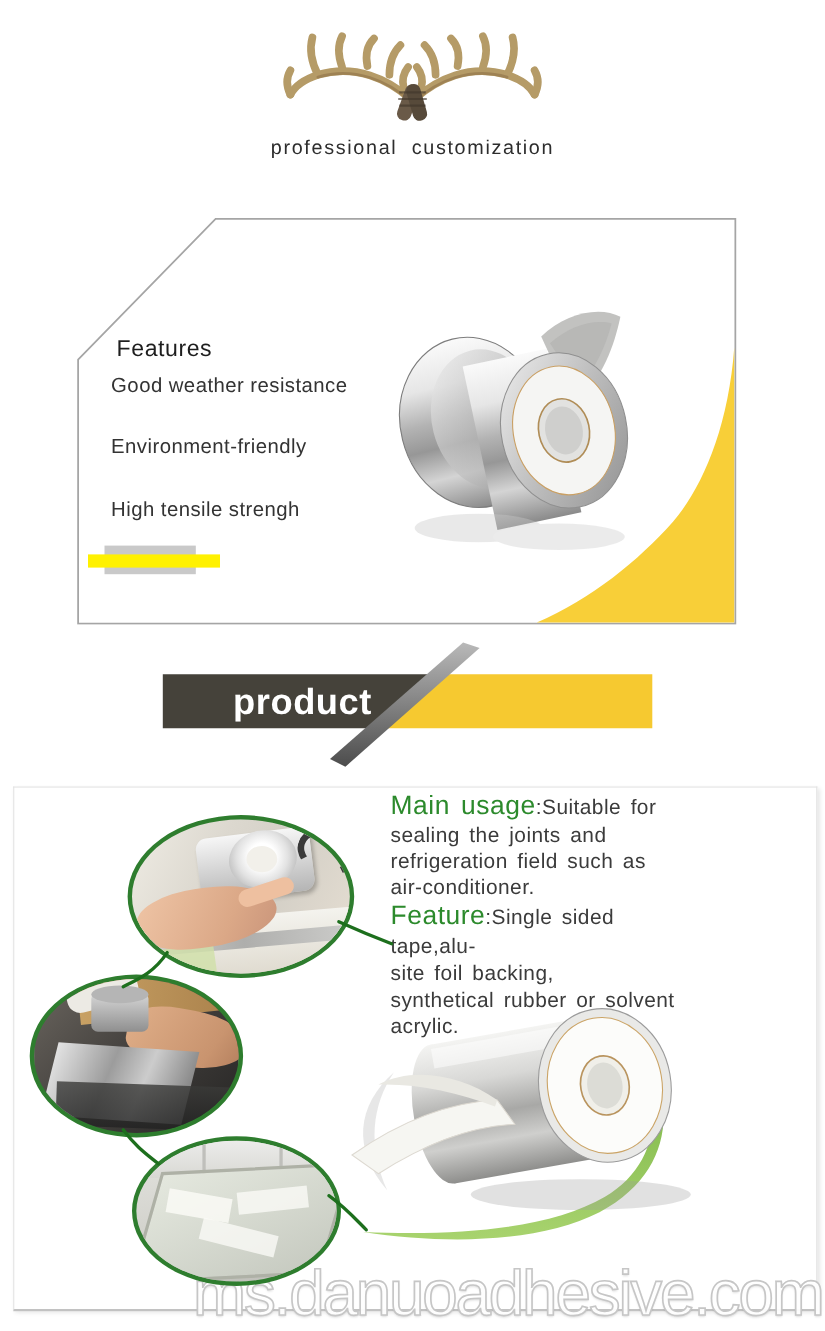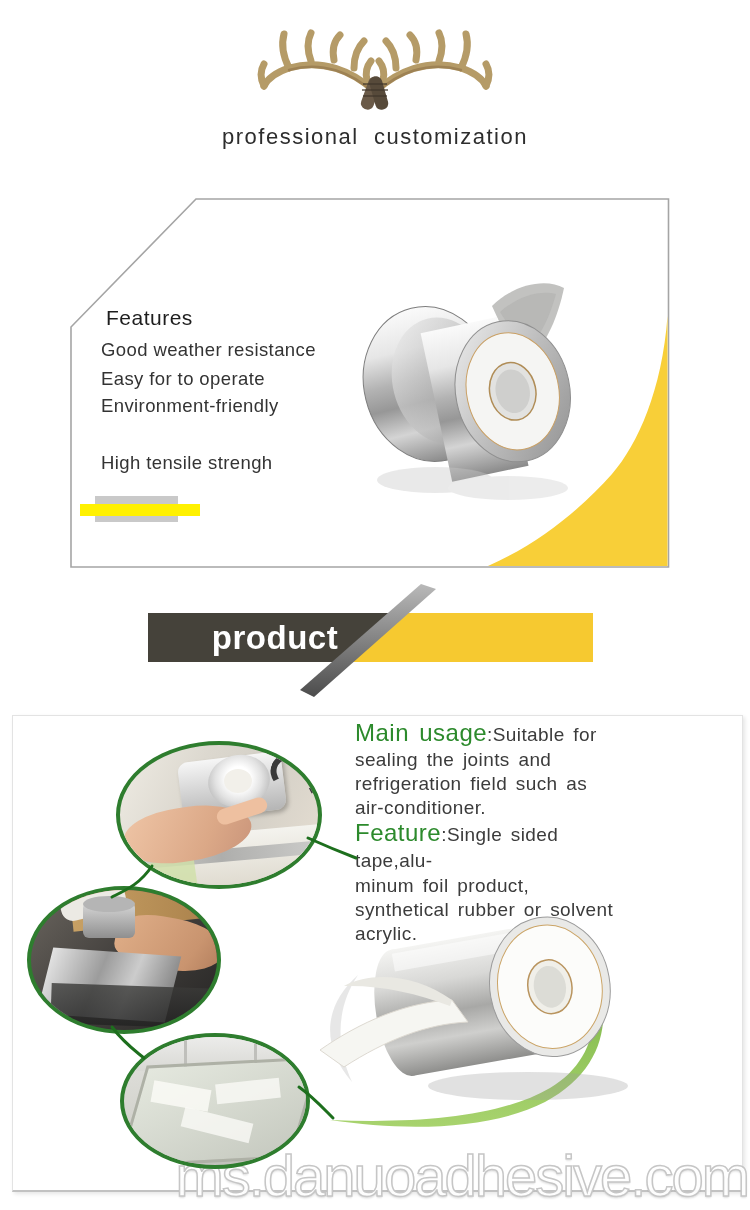--- a/index.html
+++ b/index.html
@@ -1,20 +1,20 @@
 <!DOCTYPE html>
 <html style="--accent-yellow: #f8cf38; --banner-yellow: #f6c930; --banner-dark: #45423a; --highlight-yellow: #fff100; --green-heading: #2c8a2c; --circle-green: #2e7d2e; --connector-green: #1d6f1d; --swoosh-green: #8cc455;"><head>
 <meta charset="utf-8">
 <style>
   html,body{margin:0;padding:0;background:#ffffff;}
   .page{position:relative;width:750px;height:1210px;background:#fff;overflow:hidden;
         font-family:"Liberation Sans","DejaVu Sans",sans-serif;}
   .abs{position:absolute;}
   
-  .slogan{left:0;top:124px;width:750px;text-align:center;font-size:22px;color:#2d2d2d;
+  .slogan{left:0;top:124px;width:750px;text-align:center;font-size:18px;color:#2d2d2d;
           letter-spacing:1.5px;white-space:pre;}
   
   .features-title{left:106px;top:306px;font-size:21px;color:#1e1e1e;letter-spacing:.5px;text-align:center;}
   .feature-item{left:101px;width:300px;height:29px;font-size:18.5px;color:#333;letter-spacing:.4px;}
   .graybar{left:95px;top:496px;width:83px;height:26px;background:#c9c9c9;}
   .yellowbar{left:80px;top:504px;width:120px;height:12px;background:var(--highlight-yellow,#fff100);}
   
   .banner-word{top:613px;height:49px;display:flex;align-items:center;justify-content:center;
                color:#fff;font-size:33px;font-weight:600;letter-spacing:.5px;}
   .banner-left{left:165px;width:220px;}
@@ -76,21 +76,20 @@
   </svg>
   <div class="abs slogan">professional  customization</div>
 
   <svg class="abs" style="left:70px;top:198px;" width="600" height="370" viewBox="0 0 600 370">
     <path d="M126,1 L598.5,1 L598.5,369 L1,369 L1,129 Z" fill="#ffffff" stroke="#a5a5a5" stroke-width="1.6"></path>
     <path d="M597.5,118 C592,192 568,246 542,276 C510,312 468,346 418,368 L597.5,368 Z" style="fill:var(--accent-yellow,#f8cf38)"></path>
   </svg>
 
   <div class="abs features-title">Features</div>
   <div class="abs feature-item" style="top:339px">Good weather resistance</div>
-  <div class="abs feature-item" style="top:368px">Easy for to operate</div>
   <div class="abs feature-item" style="top:395px">Environment-friendly</div>
   <div class="abs feature-item" style="top:452px">High tensile strengh</div>
   <div class="abs graybar"></div>
   <div class="abs yellowbar"></div>
 
   <svg class="abs" style="left:350px;top:272px;" width="225" height="232" viewBox="0 0 225 232">
     <defs>
       <linearGradient id="met" x1="0" y1="0" x2="0" y2="1">
         <stop offset="0" stop-color="#fafafa"></stop>
           <stop offset=".25" stop-color="#e6e6e6"></stop>
@@ -170,21 +169,21 @@
     <path d="M152,110 C106,112 60,132 20,160 L44,177 C86,150 126,134 168,132 Z" fill="#f6f6f2" stroke="#ddd9d1" stroke-width="1"></path>
     <path d="M152,110 C118,86 74,80 44,96 C80,95 116,103 150,116 Z" fill="#e9e8e2"></path>
   </svg>
 
   <div class="abs desc-text">
     <div class="desc-line lbl-line"><span class="desc-label">Main usage</span><span>:Suitable for</span></div>
     <div class="desc-line">sealing the joints and</div>
     <div class="desc-line">refrigeration field such as</div>
     <div class="desc-line">air-conditioner.</div>
     <div class="desc-line lbl-line"><span class="desc-label">Feature</span><span>:Single sided tape,alu-</span></div>
-    <div class="desc-line">minum foil product,</div>
+    <div class="desc-line">site foil backing,</div>
     <div class="desc-line">synthetical rubber or solvent</div>
     <div class="desc-line">acrylic.</div>
   </div>
 
   <div class="abs watermark">ms.danuoadhesive.com</div>
 
   <div class="abs photo-circle pc-top">
     <div class="pc-el" style="left:-10px;top:88px;width:220px;height:60px;background:linear-gradient(#f4f3ee,#ddd8cc);transform:rotate(-5deg);"></div>
     <div class="pc-el" style="left:-6px;top:104px;width:215px;height:13px;background:linear-gradient(90deg,#d9d9d7,#aeaeac 50%,#cfcfcd);transform:rotate(-5deg);"></div>
     <div class="pc-el" style="left:-14px;top:118px;width:90px;height:30px;background:#cfe0a8;transform:rotate(-8deg);opacity:.8;"></div>

